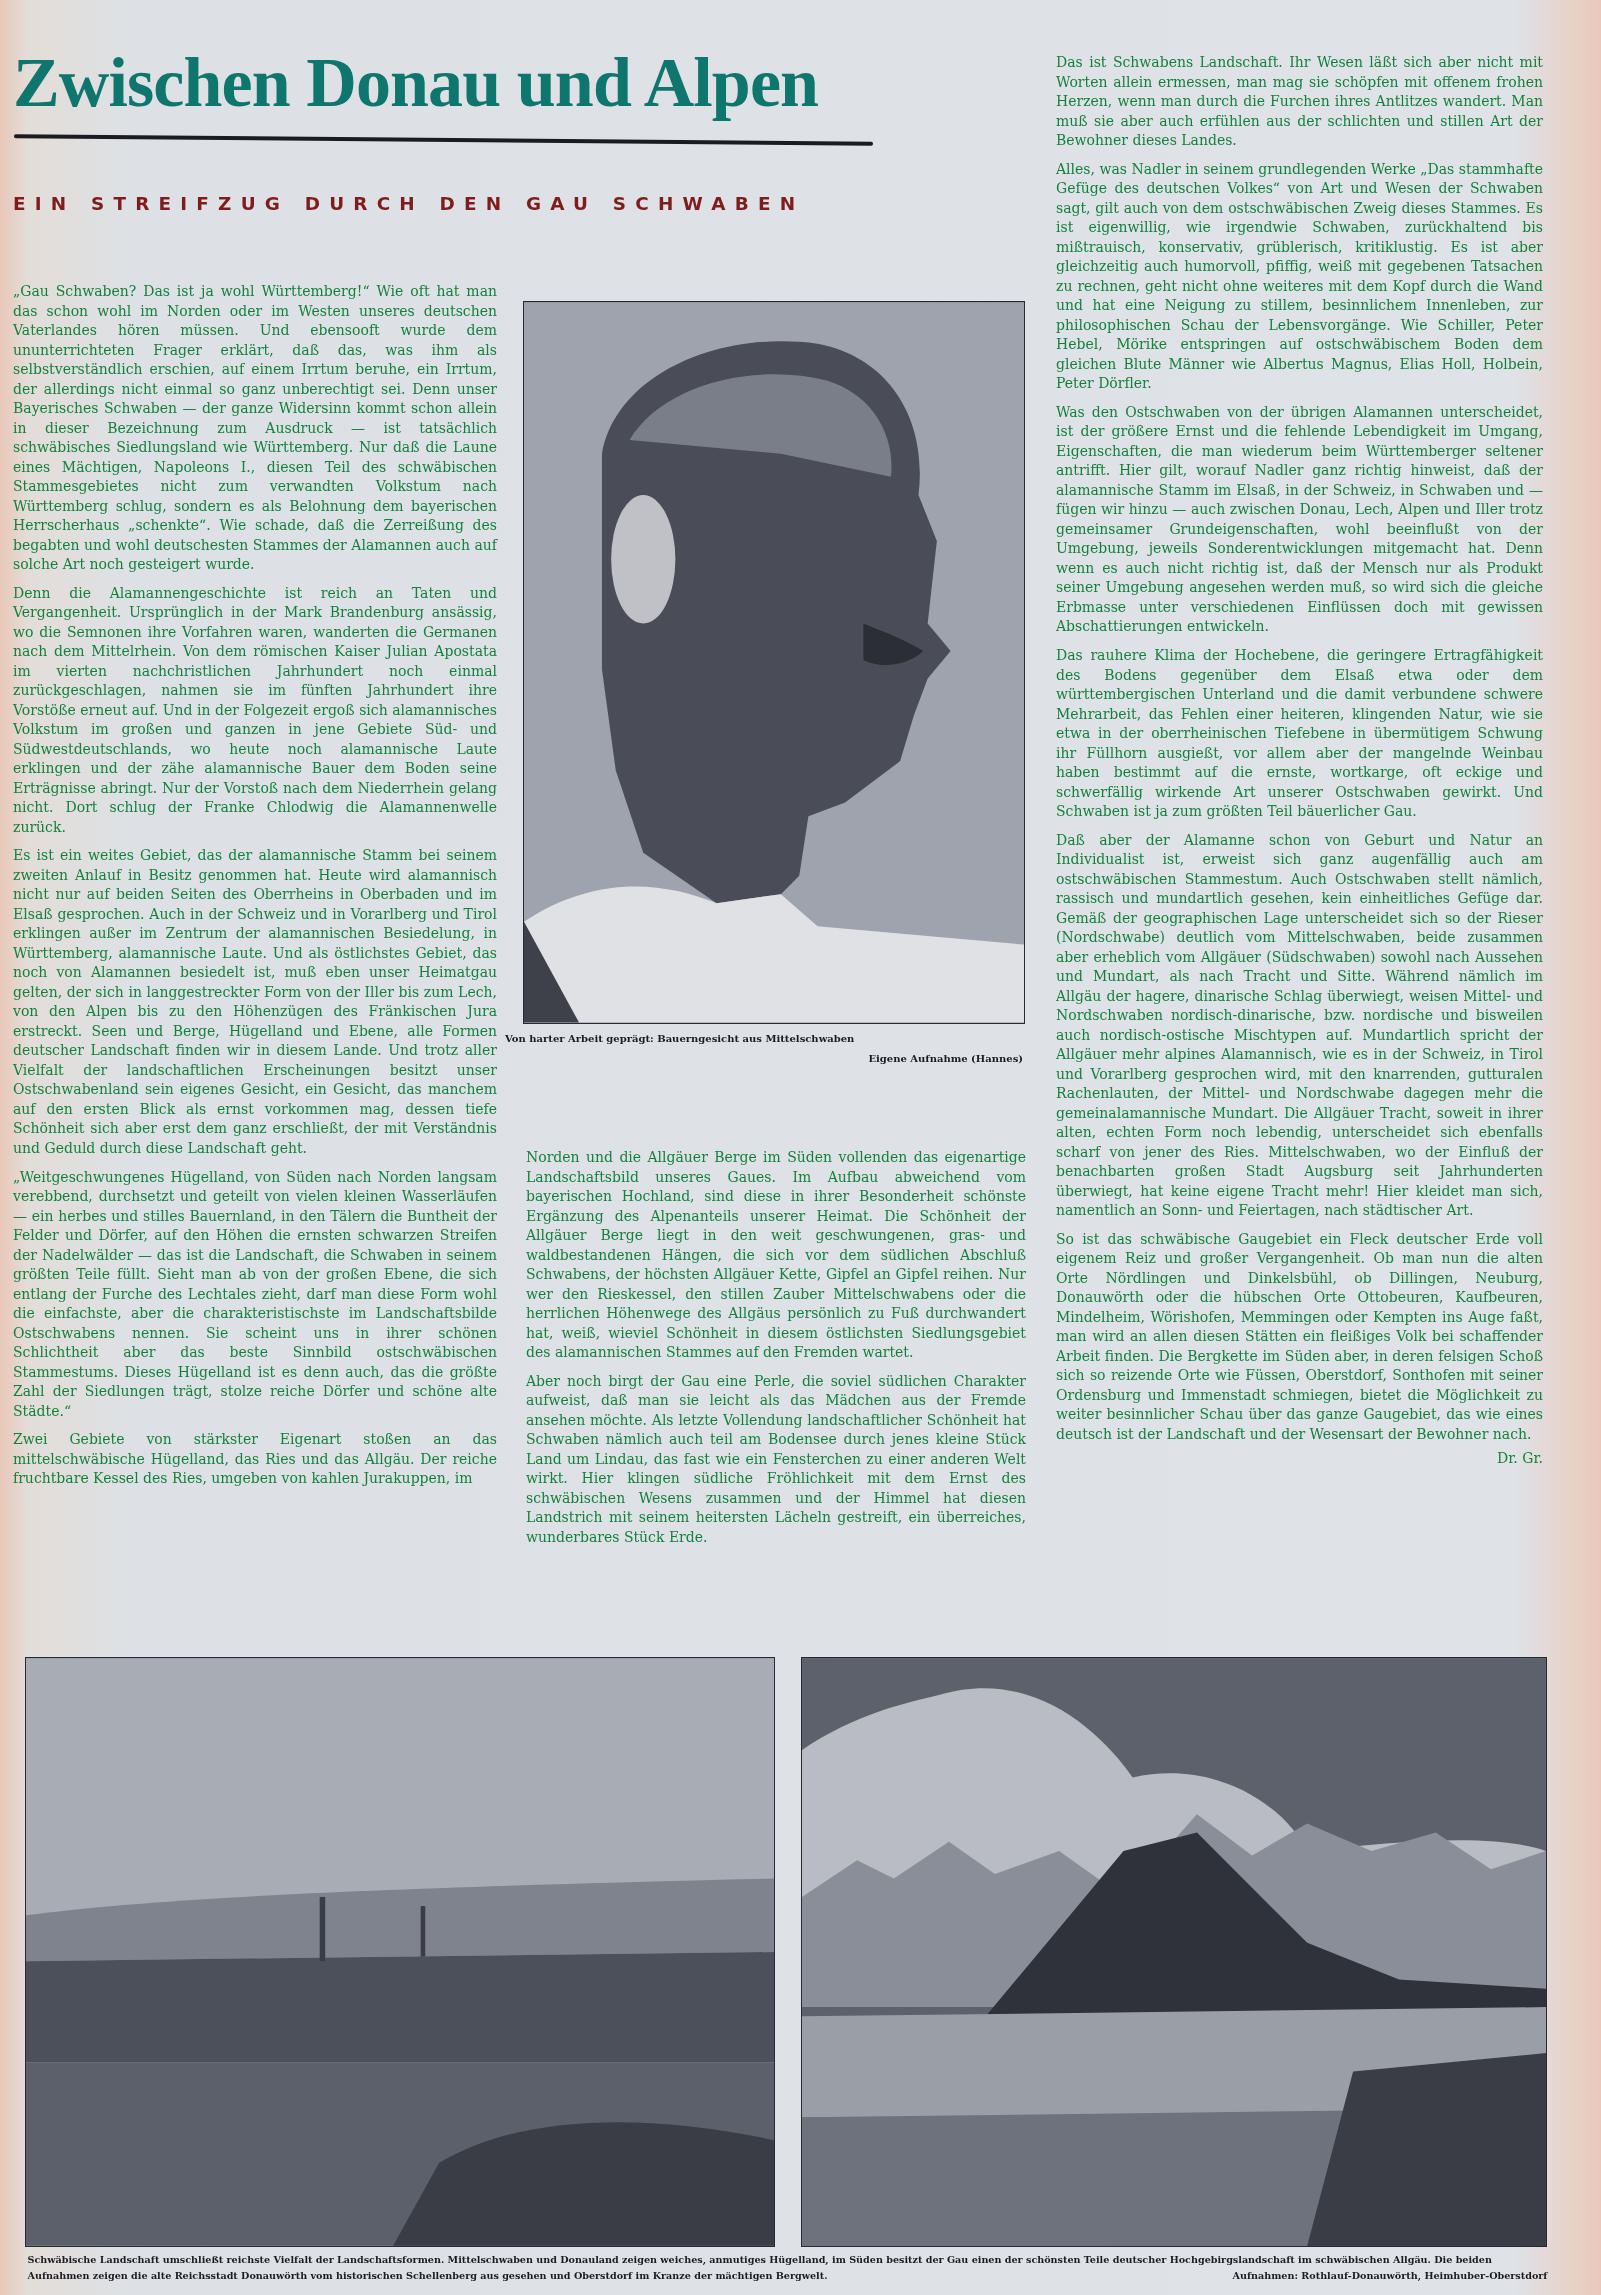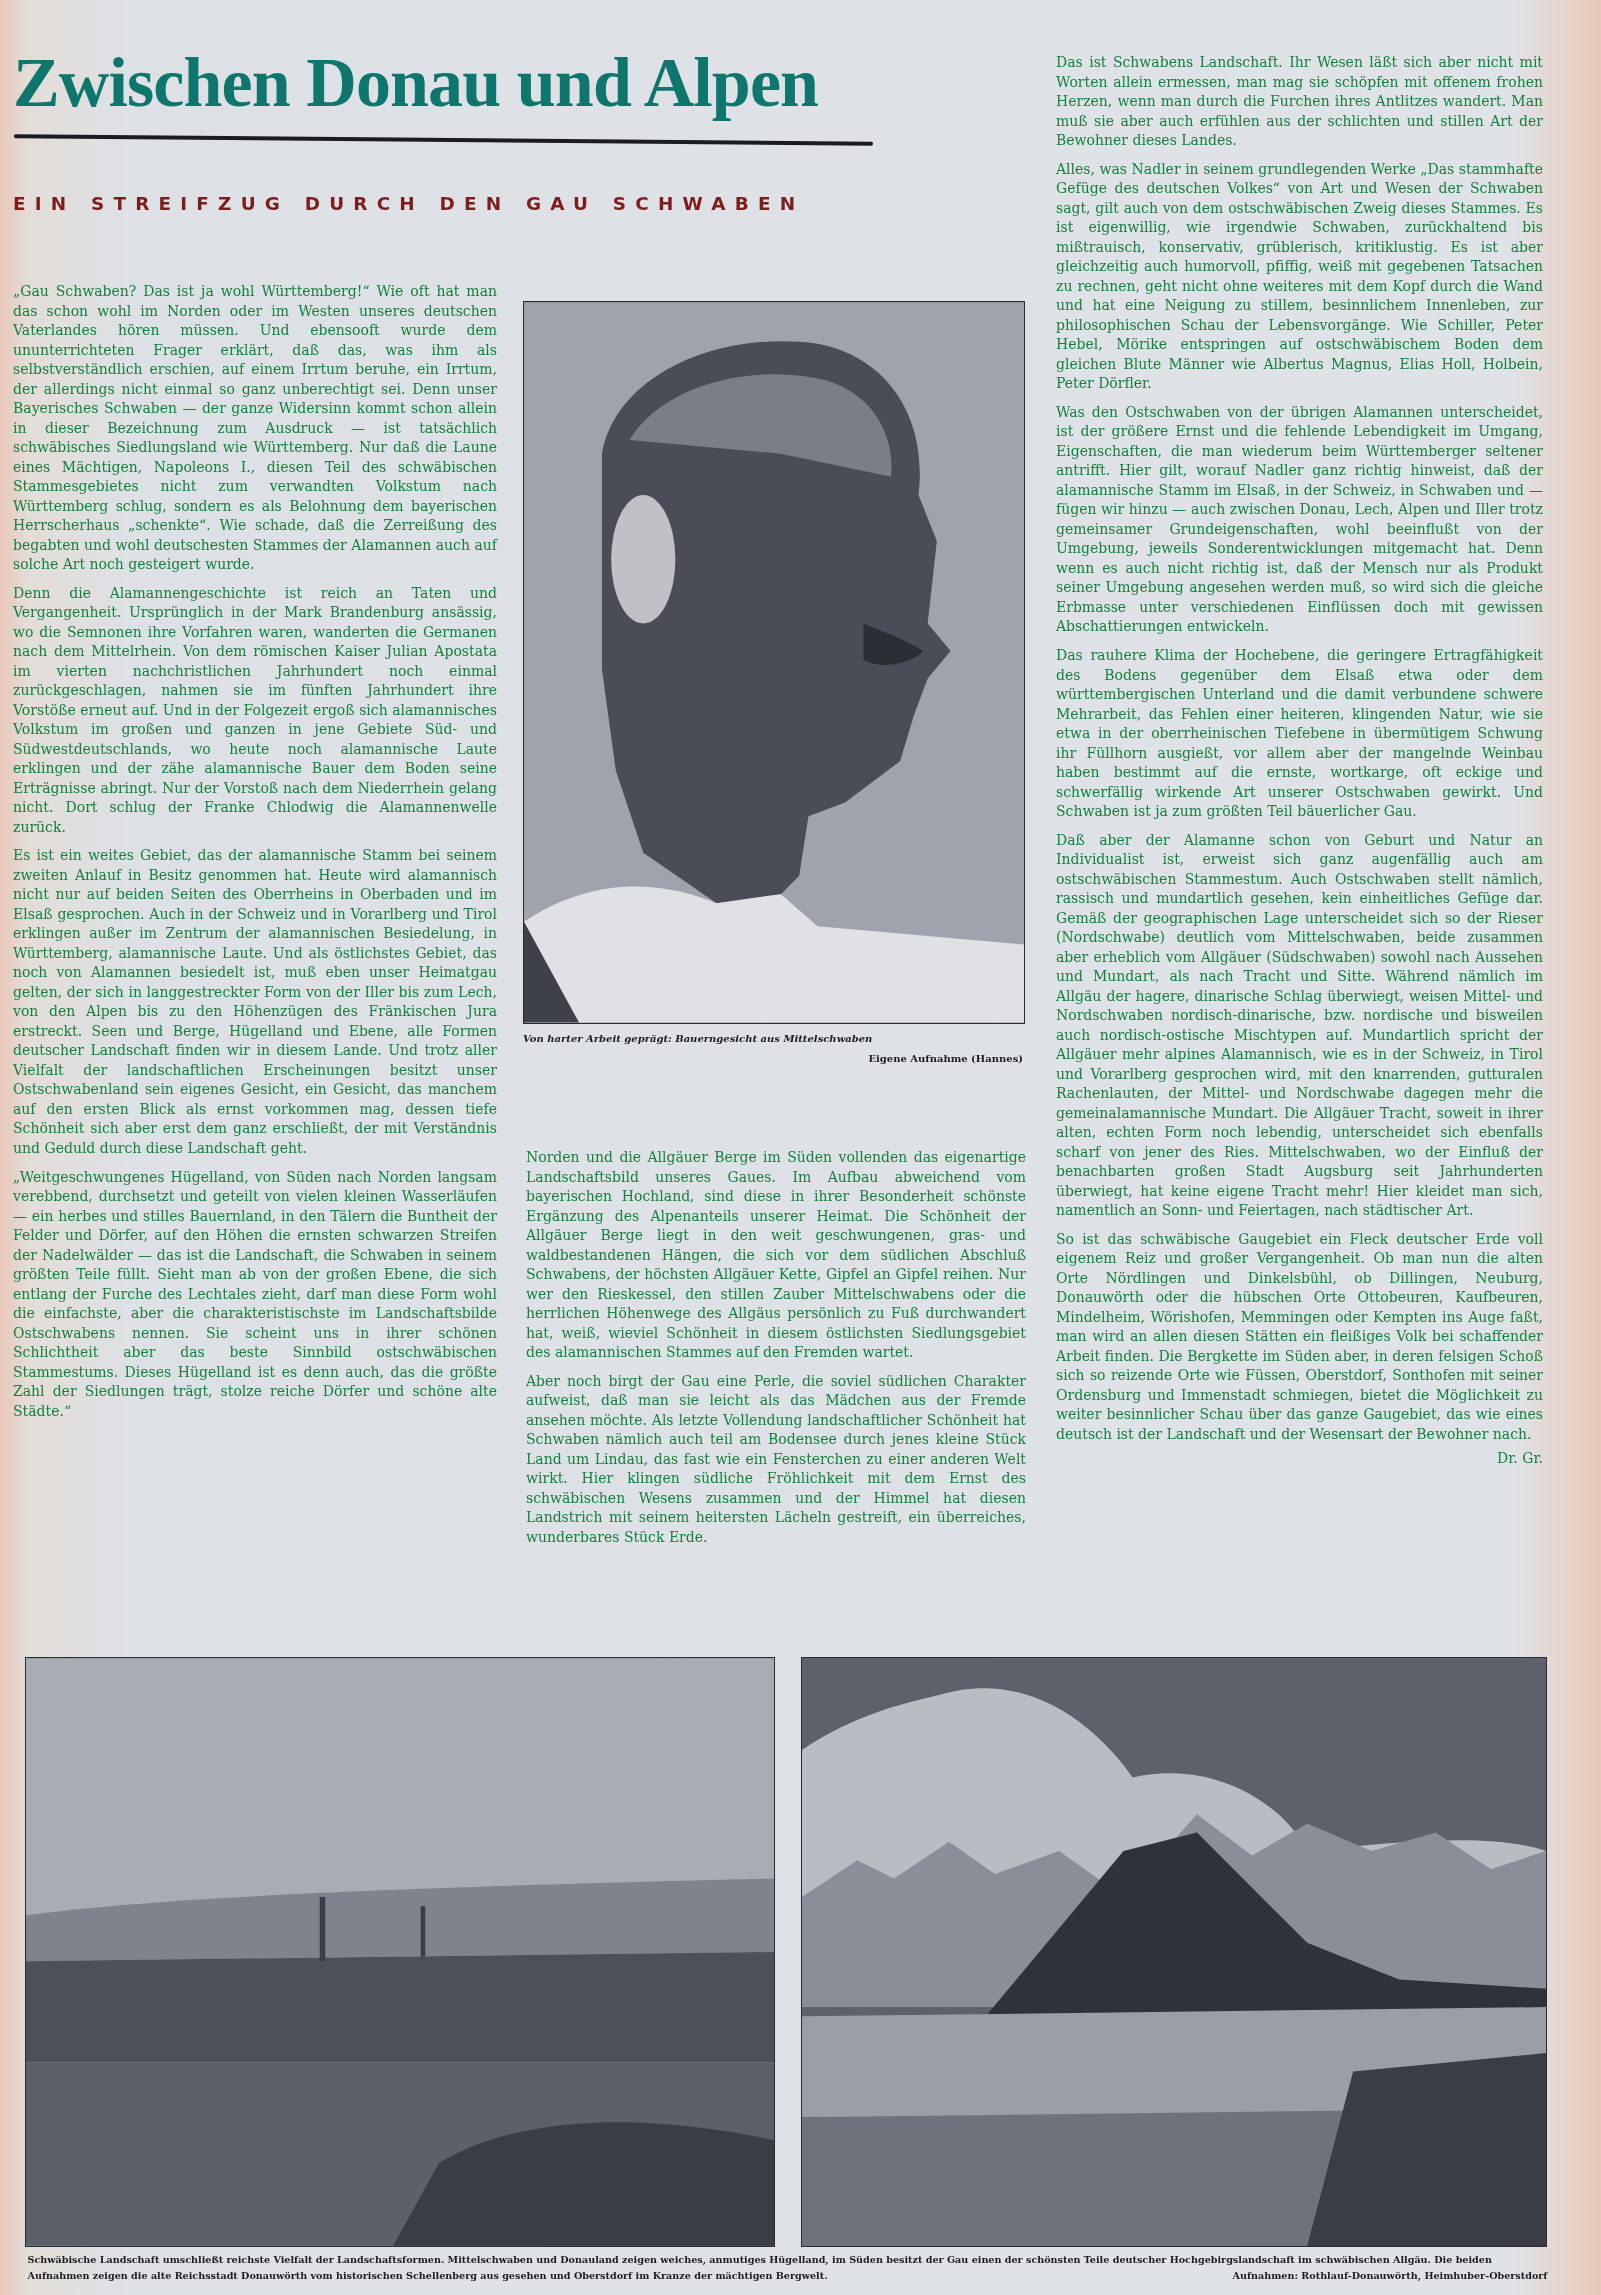--- a/index.html
+++ b/index.html
@@ -49,34 +49,35 @@
 
 <div class="abs headline">Zwischen Donau und Alpen</div>
 <div class="abs rule" style="left:13.8px; top:138px; width:859px; height:4.1px; transform: rotate(0.5deg);"></div>
 <div class="abs subhead">EIN STREIFZUG DURCH DEN GAU SCHWABEN</div>
 
 <div class="abs col" style="left:13px; top:282px; width:484px;">
   <p>„Gau Schwaben? Das ist ja wohl Württemberg!“ Wie oft hat man das schon wohl im Norden oder im Westen unseres deutschen Vaterlandes hören müssen. Und ebensooft wurde dem ununterrichteten Frager erklärt, daß das, was ihm als selbstverständlich erschien, auf einem Irrtum beruhe, ein Irrtum, der allerdings nicht einmal so ganz unberechtigt sei. Denn unser Bayerisches Schwaben — der ganze Widersinn kommt schon allein in dieser Bezeichnung zum Ausdruck — ist tatsächlich schwäbisches Siedlungsland wie Württemberg. Nur daß die Laune eines Mächtigen, Napoleons I., diesen Teil des schwäbischen Stammesgebietes nicht zum verwandten Volkstum nach Württemberg schlug, sondern es als Belohnung dem bayerischen Herrscherhaus „schenkte“. Wie schade, daß die Zerreißung des begabten und wohl deutschesten Stammes der Alamannen auch auf solche Art noch gesteigert wurde.</p>
   <p>Denn die Alamannengeschichte ist reich an Taten und Vergangenheit. Ursprünglich in der Mark Brandenburg ansässig, wo die Semnonen ihre Vorfahren waren, wanderten die Germanen nach dem Mittelrhein. Von dem römischen Kaiser Julian Apostata im vierten nachchristlichen Jahrhundert noch einmal zurückgeschlagen, nahmen sie im fünften Jahrhundert ihre Vorstöße erneut auf. Und in der Folgezeit ergoß sich alamannisches Volkstum im großen und ganzen in jene Gebiete Süd- und Südwestdeutschlands, wo heute noch alamannische Laute erklingen und der zähe alamannische Bauer dem Boden seine Erträgnisse abringt. Nur der Vorstoß nach dem Niederrhein gelang nicht. Dort schlug der Franke Chlodwig die Alamannenwelle zurück.</p>
   <p>Es ist ein weites Gebiet, das der alamannische Stamm bei seinem zweiten Anlauf in Besitz genommen hat. Heute wird alamannisch nicht nur auf beiden Seiten des Oberrheins in Oberbaden und im Elsaß gesprochen. Auch in der Schweiz und in Vorarlberg und Tirol erklingen außer im Zentrum der alamannischen Besiedelung, in Württemberg, alamannische Laute. Und als östlichstes Gebiet, das noch von Alamannen besiedelt ist, muß eben unser Heimatgau gelten, der sich in langgestreckter Form von der Iller bis zum Lech, von den Alpen bis zu den Höhenzügen des Fränkischen Jura erstreckt. Seen und Berge, Hügelland und Ebene, alle Formen deutscher Landschaft finden wir in diesem Lande. Und trotz aller Vielfalt der landschaftlichen Erscheinungen besitzt unser Ostschwabenland sein eigenes Gesicht, ein Gesicht, das manchem auf den ersten Blick als ernst vorkommen mag, dessen tiefe Schönheit sich aber erst dem ganz erschließt, der mit Verständnis und Geduld durch diese Landschaft geht.</p>
   <p>„Weitgeschwungenes Hügelland, von Süden nach Norden langsam verebbend, durchsetzt und geteilt von vielen kleinen Wasserläufen — ein herbes und stilles Bauernland, in den Tälern die Buntheit der Felder und Dörfer, auf den Höhen die ernsten schwarzen Streifen der Nadelwälder — das ist die Landschaft, die Schwaben in seinem größten Teile füllt. Sieht man ab von der großen Ebene, die sich entlang der Furche des Lechtales zieht, darf man diese Form wohl die einfachste, aber die charakteristischste im Landschaftsbilde Ostschwabens nennen. Sie scheint uns in ihrer schönen Schlichtheit aber das beste Sinnbild ostschwäbischen Stammestums. Dieses Hügelland ist es denn auch, das die größte Zahl der Siedlungen trägt, stolze reiche Dörfer und schöne alte Städte.“</p>
+  <p>Zwei Gebiete von stärkster Eigenart stoßen an das mittelschwäbische Hügelland, das Ries und das Allgäu. Der reiche fruchtbare Kessel des Ries, umgeben von kahlen Jurakuppen, im</p>
 </div>
 
 <div class="abs photo halftone" style="left:523px; top:301px; width:500px; height:721px;">
   <svg width="500" height="721" viewBox="0 0 1090 1570">
     <rect width="1090" height="1570" fill="#9ea3ad"></rect>
     <path d="M170 330 C200 160 420 60 640 90 C800 120 880 260 860 420 L900 520 L880 700 L930 760 L880 820 L850 900 L820 1000 L700 1090 L620 1120 L600 1250 L560 1290 L420 1310 L260 1200 L200 1020 L170 800 Z" fill="#4a4d58"></path>
     <path d="M230 300 C300 180 500 130 660 170 C760 200 810 290 800 380 L560 330 Z" fill="#8e939c" opacity="0.7"></path>
     <ellipse cx="260" cy="560" rx="70" ry="140" fill="#d4d6da" opacity="0.85"></ellipse>
     <path d="M0 1570 L0 1350 C150 1250 300 1260 420 1310 L560 1290 L640 1360 L1090 1400 L1090 1570 Z" fill="#dfe1e4"></path>
     <path d="M0 1350 L120 1570 L0 1570 Z" fill="#3e414a"></path>
     <path d="M740 700 C790 720 840 740 870 760 C840 790 780 800 740 780 Z" fill="#2c2e36"></path>
   </svg>
 </div>
-<div class="abs caption" style="left:523px; top:1031px; width:500px;font-style:italic;">Von harter Arbeit geprägt: Bauerngesicht aus Mittelschwaben</div>
+<div class="abs caption" style="left:505px; top:1031px; width:500px;">Von harter Arbeit geprägt: Bauerngesicht aus Mittelschwaben</div>
 <div class="abs caption caption-right" style="left:523px; top:1051px; width:500px;">Eigene Aufnahme (Hannes)</div>
 
 <div class="abs col" style="left:526px; top:1148px; width:500px;">
   <p>Norden und die Allgäuer Berge im Süden vollenden das eigenartige Landschaftsbild unseres Gaues. Im Aufbau abweichend vom bayerischen Hochland, sind diese in ihrer Besonderheit schönste Ergänzung des Alpenanteils unserer Heimat. Die Schönheit der Allgäuer Berge liegt in den weit geschwungenen, gras- und waldbestandenen Hängen, die sich vor dem südlichen Abschluß Schwabens, der höchsten Allgäuer Kette, Gipfel an Gipfel reihen. Nur wer den Rieskessel, den stillen Zauber Mittelschwabens oder die herrlichen Höhenwege des Allgäus persönlich zu Fuß durchwandert hat, weiß, wieviel Schönheit in diesem östlichsten Siedlungsgebiet des alamannischen Stammes auf den Fremden wartet.</p>
   <p>Aber noch birgt der Gau eine Perle, die soviel südlichen Charakter aufweist, daß man sie leicht als das Mädchen aus der Fremde ansehen möchte. Als letzte Vollendung landschaftlicher Schönheit hat Schwaben nämlich auch teil am Bodensee durch jenes kleine Stück Land um Lindau, das fast wie ein Fensterchen zu einer anderen Welt wirkt. Hier klingen südliche Fröhlichkeit mit dem Ernst des schwäbischen Wesens zusammen und der Himmel hat diesen Landstrich mit seinem heitersten Lächeln gestreift, ein überreiches, wunderbares Stück Erde.</p>
 </div>
 
 <div class="abs col" style="left:1056px; top:53px; width:487px;">
   <p>Das ist Schwabens Landschaft. Ihr Wesen läßt sich aber nicht mit Worten allein ermessen, man mag sie schöpfen mit offenem frohen Herzen, wenn man durch die Furchen ihres Antlitzes wandert. Man muß sie aber auch erfühlen aus der schlichten und stillen Art der Bewohner dieses Landes.</p>
   <p>Alles, was Nadler in seinem grundlegenden Werke „Das stammhafte Gefüge des deutschen Volkes“ von Art und Wesen der Schwaben sagt, gilt auch von dem ostschwäbischen Zweig dieses Stammes. Es ist eigenwillig, wie irgendwie Schwaben, zurückhaltend bis mißtrauisch, konservativ, grüblerisch, kritiklustig. Es ist aber gleichzeitig auch humorvoll, pfiffig, weiß mit gegebenen Tatsachen zu rechnen, geht nicht ohne weiteres mit dem Kopf durch die Wand und hat eine Neigung zu stillem, besinnlichem Innenleben, zur philosophischen Schau der Lebensvorgänge. Wie Schiller, Peter Hebel, Mörike entspringen auf ostschwäbischem Boden dem gleichen Blute Männer wie Albertus Magnus, Elias Holl, Holbein, Peter Dörfler.</p>

